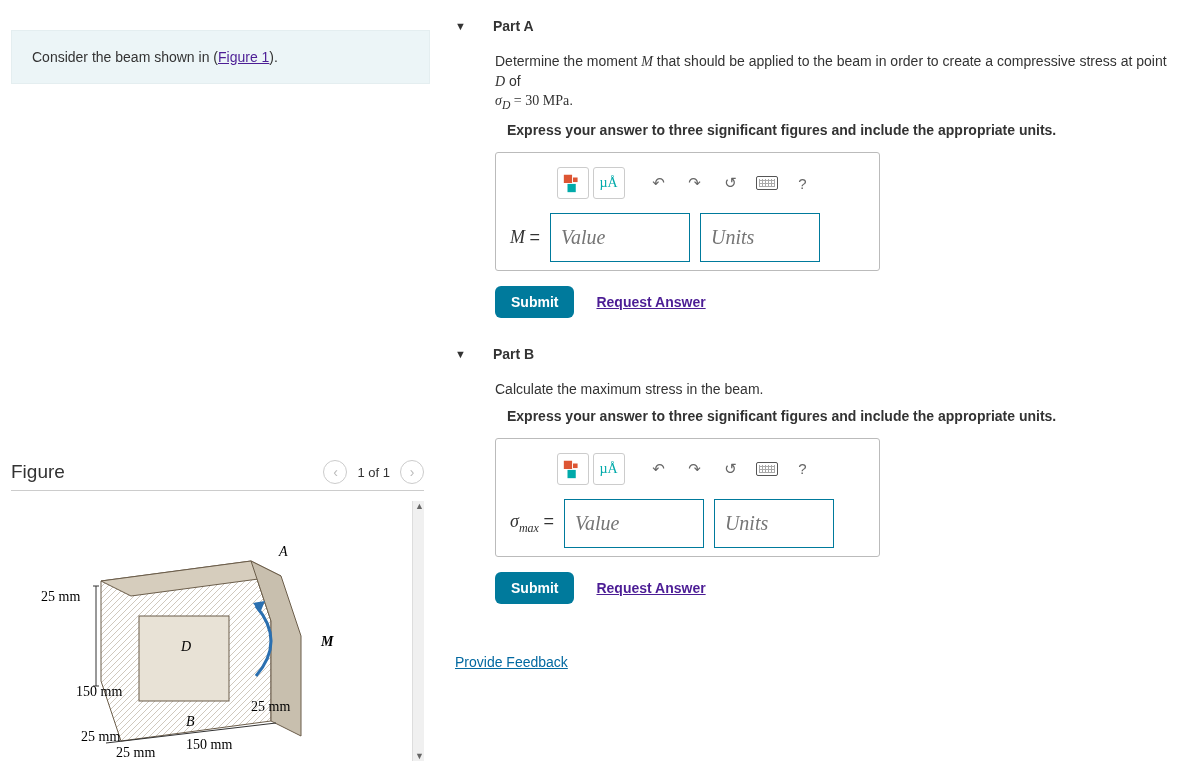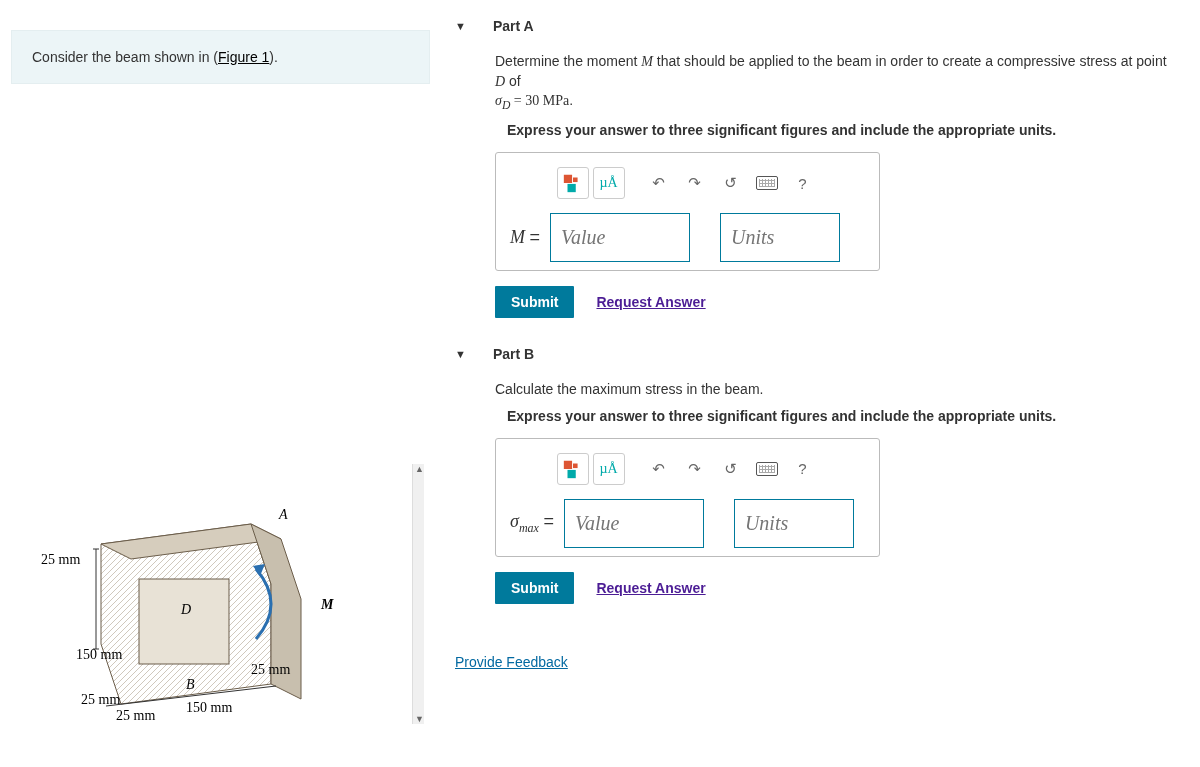--- a/index.html
+++ b/index.html
@@ -14,21 +14,21 @@
   }
   .left-col { width: 425px; flex-shrink: 0; }
   .right-col { flex: 1; padding-left: 25px; padding-right: 15px; }
 
   .problem-intro {
     background: #ecf5f7;
     padding: 18px 20px;
     margin: 20px 0 20px 6px;
     border: 1px solid #e4eef0;
   }
-  .problem-intro a { color: #000000; }
+  .problem-intro a { color: #4c1d95; }
 
   .figure-section { margin-top: 370px; padding: 0 6px; }
   .figure-header {
     display: flex;
     align-items: center;
     justify-content: space-between;
     border-bottom: 1px solid #ccc;
     padding: 6px 0;
   }
   .figure-title { font-size: 19px; color: #333; }
@@ -78,26 +78,26 @@
 
   .input-row { display:flex; align-items:center; gap:10px; }
   .varlabel { font-family: "Times New Roman", serif; font-style: italic; font-size: 18px; }
   .eq { font-family: Arial; font-style: normal; }
   .value-input, .units-input {
     border: 1px solid #007a9c; height: 49px; padding: 4px 10px;
     font-family: "Times New Roman", serif; font-style: italic; font-size: 20px; color:#888;
     outline:none;
   }
   .value-input { width: 140px; }
-  .units-input { width: 120px; margin-left: 20px; }
+  .units-input { width: 120px; }
 
   .actions { display:flex; align-items:center; gap: 22px; margin-top: 15px; }
   .submit-btn {
     background:#007a9c; color:#fff; border:none; padding: 8px 16px;
-    font-size: 14px; font-weight: bold; border-radius: 1px;
+    font-size: 14px; font-weight: bold; border-radius: 6px;
   }
   .link { color:#4c1d95; text-decoration: underline; font-weight: bold; font-size: 14px; }
 
   .feedback { margin: 30px 0 0 0; }
   .feedback a { color:#0369a1; text-decoration: underline; font-size: 14px; }
 
   .tmpl-svg { width:22px; height:22px; }
   .keyboard-icon {
     width:22px; height:14px; border:1.5px solid #555; border-radius:2px; position:relative;
   }
@@ -110,20 +110,28 @@
 </style>
 </head>
 <body>
 
 <div class="left-col">
   <div class="problem-intro">
     <span>Consider the beam shown in (</span><a href="#">Figure 1</a><span>).</span>
   </div>
 
   <div class="figure-section">
+    <div class="figure-header">
+      <div class="figure-title">Figure</div>
+      <div class="figure-nav">
+        <div class="nav-btn">‹</div>
+        <span>1 of 1</span>
+        <div class="nav-btn">›</div>
+      </div>
+    </div>
     <div class="figure-body">
       <div class="diagram">
         <svg viewBox="0 0 340 260" width="340" height="260">
 
           <defs>
             <pattern id="wood" patternUnits="userSpaceOnUse" width="6" height="6">
               <path d="M0,6 L6,0" stroke="#b0a290" stroke-width="0.6"></path>
             </pattern>
           </defs>
 

